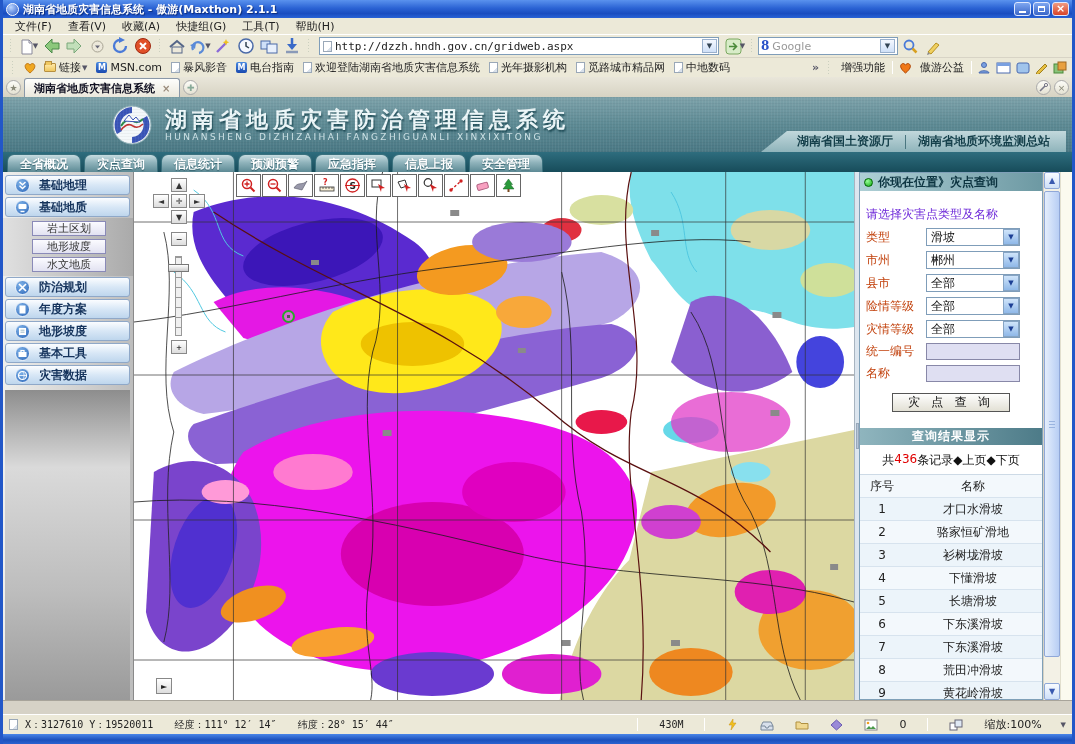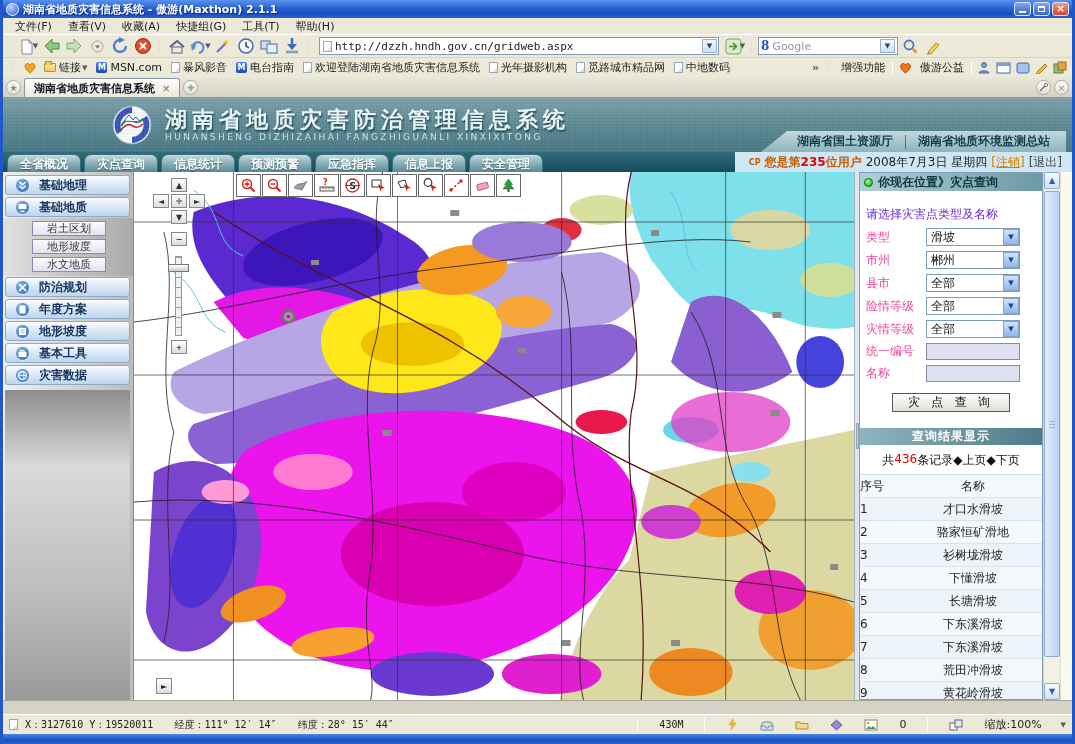--- a/index.html
+++ b/index.html
@@ -87,33 +87,33 @@
 .marker::after{content:"";position:absolute;left:3px;top:3px;width:3px;height:3px;background:#555}
 
 .panel-divider{width:5px;background:#dde6ef;border-left:1px solid #a8b4c0;display:flex;align-items:center;justify-content:center;flex:none}
 .pd-grip{width:3px;height:26px;background:#b6c6d8;border:1px solid #98a8ba}
 
 .rpanel{width:184px;background:#fff;border:1px solid #7fa0b8;display:flex;flex-direction:column;font-size:12px;flex:none;overflow:hidden}
 .rp-header{height:18px;background:linear-gradient(90deg,#aecfd5,#6d99a3);display:flex;align-items:center;gap:5px;padding:0 4px;font-weight:bold;color:#0c3440;flex:none}
 .greendot{width:9px;height:9px;border-radius:50%;background:radial-gradient(circle at 35% 30%,#9f9,#1a1);border:1px solid #060;flex:none}
 .rp-sub{padding:15px 6px 2px;color:#6d28d9}
 .frow{display:flex;align-items:center;padding:3px 6px 2px;gap:2px}
-.flabel{width:58px;color:#ec4899;flex:none}
+.flabel{width:58px;color:#c2410c;flex:none}
 .fcombo{width:94px;height:18px;border:1px solid #7f9db9;background:#fff;display:flex;}
 .fcombo .val{flex:1;padding:0 4px;color:#111}
 .fda{width:16px;height:16px;background:linear-gradient(180deg,#cfe4fa,#8fb8e8);border:1px solid #86a4c4;color:#1c3f94;font-size:7px;display:flex;align-items:center;justify-content:center}
 .ftext{width:94px;height:17px;background:#dfdff2;border:1px solid #8888a8}
 .qbtn{margin:9px auto 4px;width:118px;height:20px;background:linear-gradient(180deg,#fefefe,#e2e0d4);border:1px solid #555;font-size:12px;color:#111;display:flex;align-items:center;justify-content:center;letter-spacing:4px}
 .res-header{height:17px;margin-top:12px;background:linear-gradient(90deg,#8fb5be,#4d7b88);color:#fff;font-weight:bold;display:flex;align-items:center;justify-content:center;flex:none;letter-spacing:1px}
 .res-count{padding:7px 0 5px;display:flex;justify-content:center;color:#111}
 .res-count .num{color:#e00000}
 .rtable{border-top:1px solid #cddae6}
 .rrow{display:flex;height:23px;align-items:center;border-bottom:1px solid #d7e3ee;background:#f3f8fc}
 .rrow:nth-child(even){background:#ecf4fa}
-.c-id{width:44px;text-align:left;flex:none}
+.c-id{width:44px;text-align:center;flex:none}
 .c-name{flex:1;text-align:center}
 
 .vscroll{width:17px;background:#f3f1e6;display:flex;flex-direction:column;border-left:1px solid #d6d2c4;flex:none}
 .sbarbtn{height:17px;background:linear-gradient(180deg,#f8fbff,#cfe0f8);border:1px solid #8fa8d8;border-radius:2px;color:#3a5ab0;font-size:8px;display:flex;align-items:center;justify-content:center;flex:none}
 .sbtrack{flex:1;position:relative}
 .sbthumb{position:absolute;left:0;right:0;top:2px;bottom:26px;background:linear-gradient(90deg,#e4eefc,#b8cef4);border:1px solid #90a8d8;border-radius:2px}
 .sbthumb::after{content:"";position:absolute;left:4px;right:4px;top:50%;height:1px;box-shadow:0 -3px 0 #9ab4e0,0 0 0 #9ab4e0,0 3px 0 #9ab4e0;background:#9ab4e0}
 .margin-strip{width:12px;background:#fbfaef;border-left:1px solid #e2dfce;flex:none}
 
 .graybar{height:14px;background:#d6d2c6;border-top:1px solid #a8a49a;flex:none}
@@ -372,27 +372,20 @@
 
   <div class="navrow">
     <span class="ntabs">
       <span class="ntab">全省概况</span>
       <span class="ntab">灾点查询</span>
       <span class="ntab">信息统计</span>
       <span class="ntab">预测预警</span>
       <span class="ntab">应急指挥</span>
       <span class="ntab">信息上报</span>
       <span class="ntab">安全管理</span>
-    </span>
-    <span class="userinfo">
-      <span class="u-cp">CP</span>
-      <span class="u-main"><span>您是第</span><span class="u-num">235</span><span>位用户</span></span>
-      <span class="u-date">2008年7月3日 星期四</span>
-      <span class="u-logout">[注销]</span>
-      <span class="u-exit">[退出]</span>
     </span>
   </div>
 
   <div class="content">
 
     <div class="sidebar">
       <div class="sbtn">
           <span class="sico">
             <svg width="11" height="11">
               <path d="M2.5,2l3,2.8L8.5,2M2.5,5.8l3,2.8 3-2.8" stroke="#fff" fill="none" stroke-width="1.4"></path>

